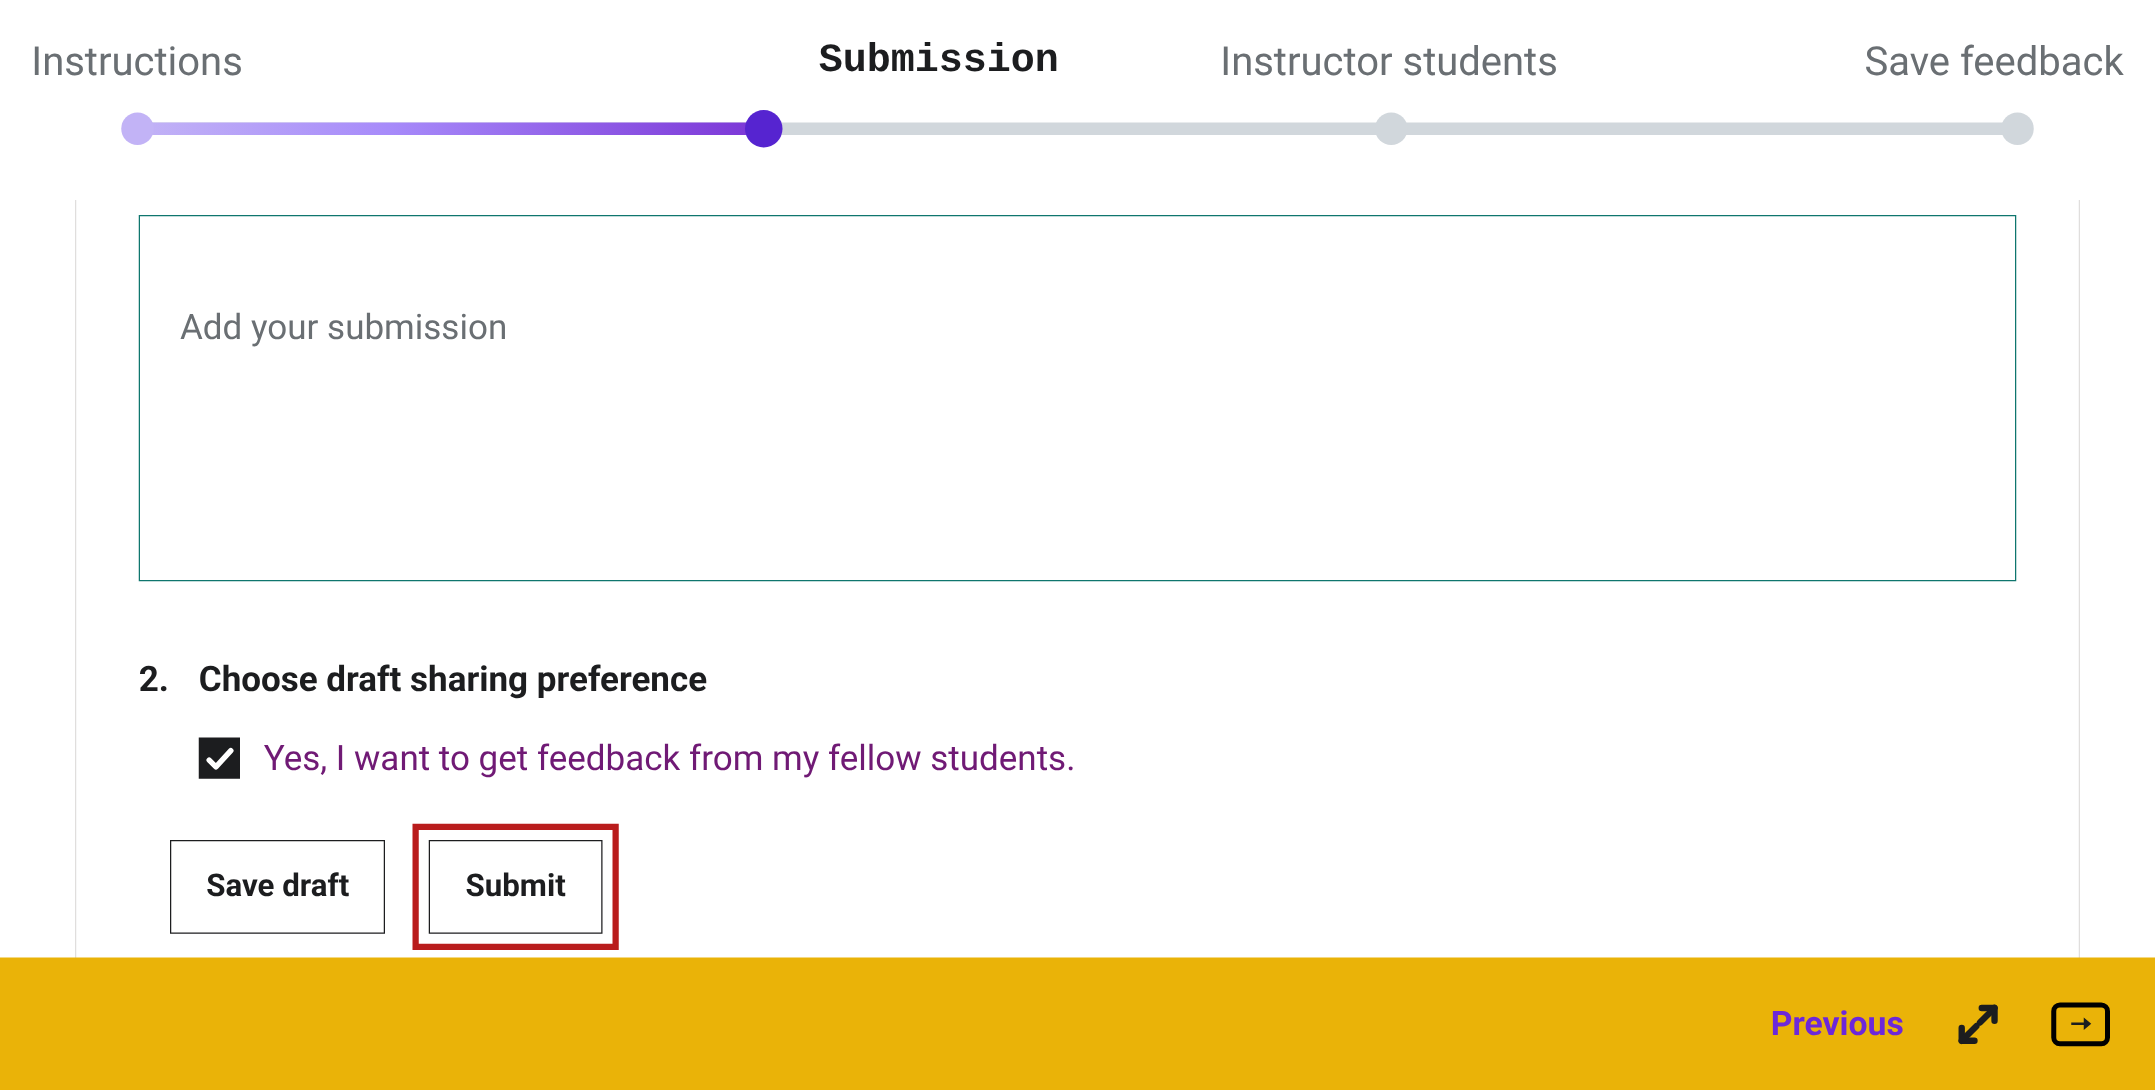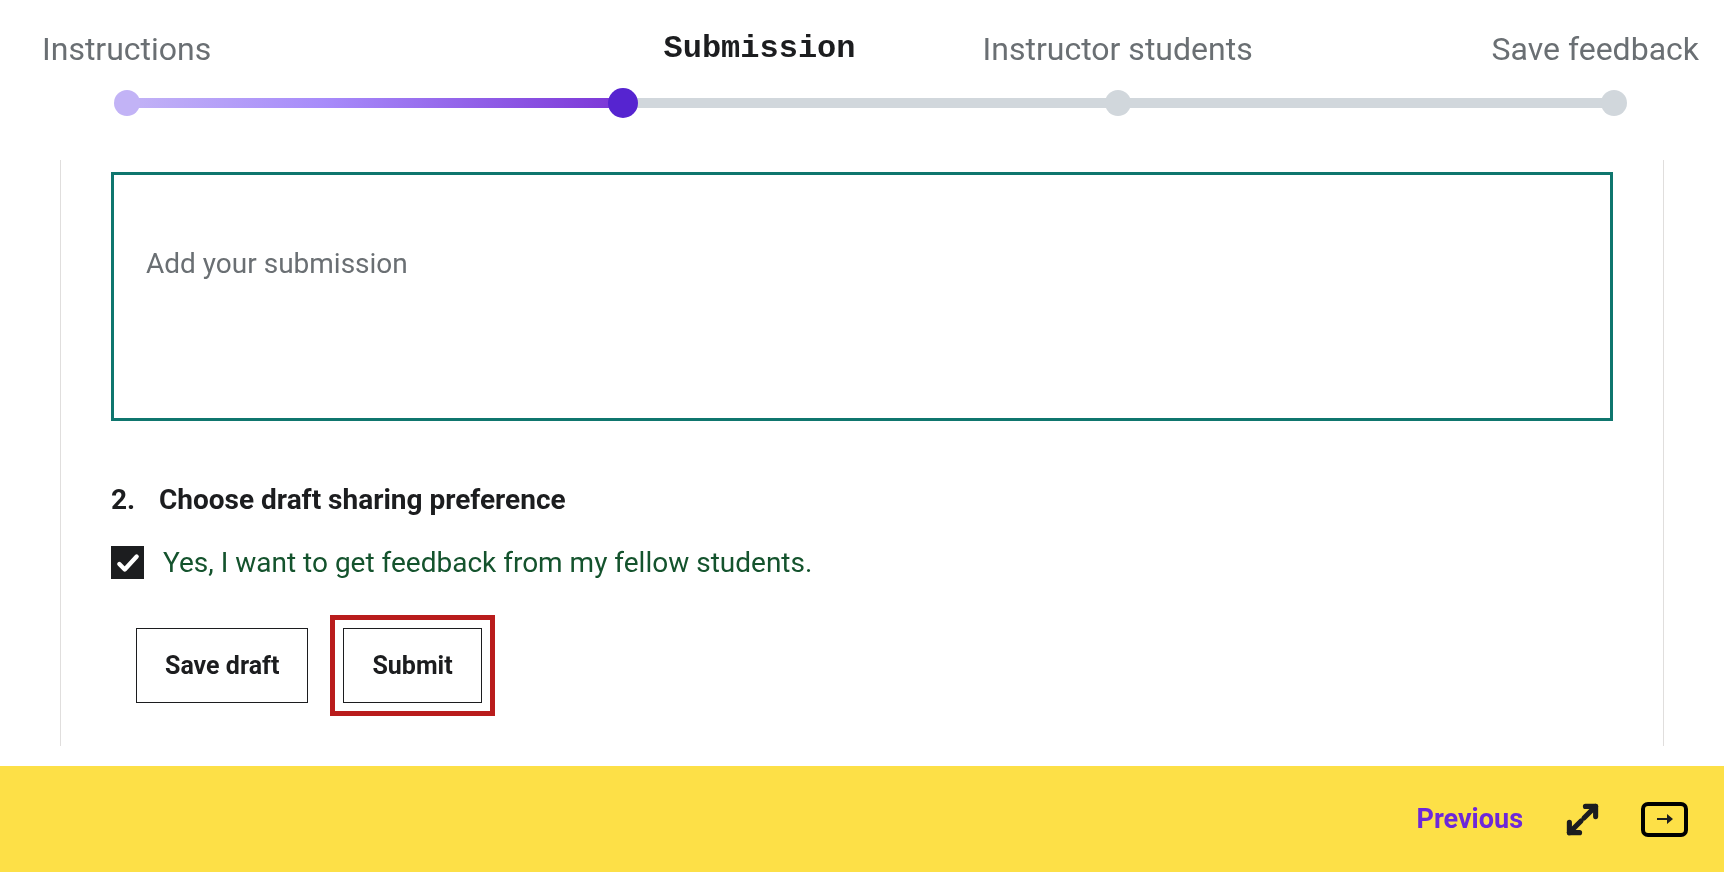--- a/index.html
+++ b/index.html
@@ -1,19 +1,19 @@
 <!DOCTYPE html>
 <html><head>
 <meta charset="utf-8">
 <style>
   * { box-sizing: border-box; margin: 0; padding: 0; }
   html, body { width: 1724px; height: 872px; font-family: -apple-system, BlinkMacSystemFont, "Segoe UI", Roboto, Helvetica, Arial, sans-serif; background: #fff; color: #1c1d1f; overflow: hidden; }
   
   
-  .stepper { position: relative; padding: 30px 25px 0 42px; }
+  .stepper { position: relative; padding: 30px 25px 0 25px; }
   .step-labels { display: flex; font-size: 32px; color: #6a6f73; }
   .step-labels .step { flex: 1 1 0; }
   .step-labels .step.s1 { text-align: left; }
   .step-labels .step.s2 { text-align: right; transform: translateX(-15px); font-family: Liberation Mono, monospace; }
   .step-labels .step.s3 { text-align: center; transform: translateX(40px); }
   .step-labels .step.s4 { text-align: right; }
   .step-labels .step.active { color: #1c1d1f; font-weight: 700; }
   
   .step-track { position: relative; margin: 22px 85px 0 85px; height: 30px; }
   .track-line { position: absolute; top: 8px; left: 0; right: 0; height: 10px; background: #d1d7dc; border-radius: 5px; }
@@ -21,36 +21,36 @@
   .track-dot { position: absolute; top: 0; width: 26px; height: 26px; border-radius: 50%; background: #d1d7dc; transform: translateX(-50%); }
   .track-dot.d1 { left: 0; background: #c2b3f6; }
   .track-dot.d2 { left: 33.33%; background: #5624d0; width: 30px; height: 30px; top: -2px; }
   .track-dot.d3 { left: 66.66%; }
   .track-dot.d4 { left: 100%; }
   
   
   .card-wrap { padding: 40px 60px 0 60px; }
   .card { border-left: 1px solid #e0dedd; border-right: 1px solid #e0dedd; padding: 12px 50px 30px 50px; }
   
-  .editor-box { border: 3px solid #0f766e; height: 249px; padding: 72px 32px 20px 32px; }
+  .editor-box { border: 1px solid #0f766e; height: 293px; padding: 72px 32px 20px 32px; }
   .editor-ph { font-size: 28px; color: #6a6f73; }
   
   .section-row { display: flex; gap: 20px; margin-top: 62px; font-size: 28px; font-weight: 700; }
   .section-num { min-width: 28px; }
   
-  .check-row { display: flex; align-items: center; gap: 19px; margin-top: 30px; font-size: 28px; color: #14532d; }
+  .check-row { display: flex; align-items: center; gap: 19px; margin-top: 30px; margin-left: 48px; font-size: 28px; color: #701a75; }
   .chk { width: 33px; height: 33px; background: #1c1d1f; display: flex; align-items: center; justify-content: center; color: #fff; font-size: 22px; }
   .chk svg { width: 26px; height: 26px; }
   
   .btn-row { display: flex; gap: 22px; margin-top: 36px; align-items: center; margin-left: 25px; }
   .btn { border: 1px solid #1c1d1f; background: #fff; font-size: 25px; font-weight: 700; padding: 22px 28px; cursor: pointer; font-family: inherit; color: #1c1d1f; }
   .highlight-frame { padding: 8px; border: 5px solid #b91c1c; display: inline-flex; }
   
   
-  .footer { position: absolute; left: 0; right: 0; bottom: 0; height: 106px; background: #fde047; display: flex; align-items: center; justify-content: flex-end; gap: 40px; padding-right: 36px; }
+  .footer { position: absolute; left: 0; right: 0; bottom: 0; height: 106px; background: #eab308; display: flex; align-items: center; justify-content: flex-end; gap: 40px; padding-right: 36px; }
   .prev-link { color: #6d28d9; font-weight: 700; font-size: 27px; cursor: pointer; }
   .next-btn { background: #a435f0; color: #fff; font-weight: 700; font-size: 27px; border: none; padding: 19px 32px; cursor: pointer; font-family: inherit; }
   .ficon { width: 38px; height: 38px; display: flex; align-items: center; justify-content: center; color: #1c1d1f; cursor: pointer; }
   .ficon svg { width: 35px; height: 35px; }
   .ficon.box { border: 4px solid #000; border-radius: 7px; width: 47px; height: 35px; }
   .ficon.box svg { width: 24px; height: 24px; }
 </style>
 </head>
 <body>
 

